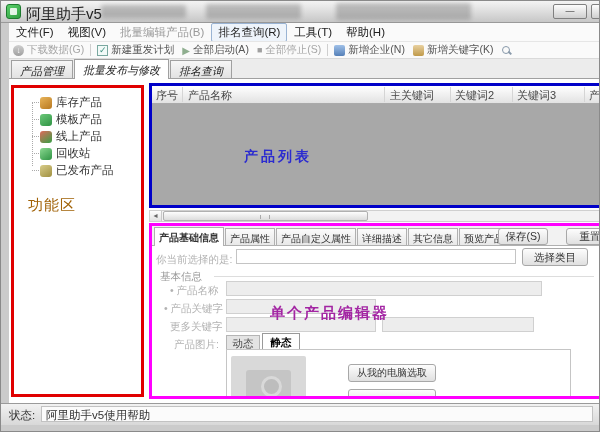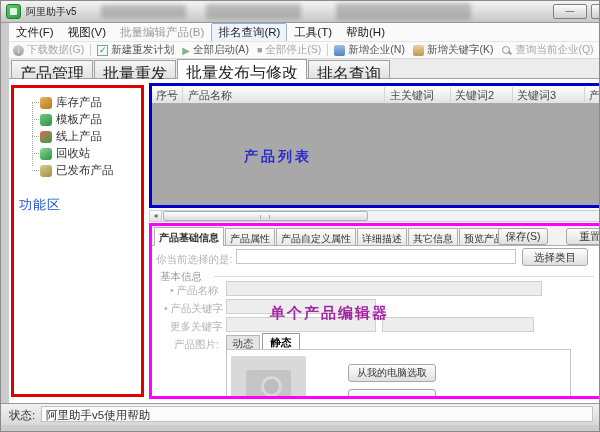--- a/index.html
+++ b/index.html
@@ -8,21 +8,21 @@
   .window { position:relative; width:600px; height:432px; background:#cbcbcb; overflow:hidden;
             border:1px solid #8a8a8a; }
 
   
   .titlebar { position:absolute; left:0; top:0; width:600px; height:22px;
               background:linear-gradient(#f4f4f4,#c7c7c7); border-bottom:1px solid #9a9a9a; }
   .app-icon { position:absolute; left:5px; top:3px; width:15px; height:15px; border-radius:3px;
               background:linear-gradient(145deg,#5ad06a,#2e9e40); border:1px solid #1d7a2e; }
   .app-icon::after { content:""; position:absolute; left:3px; top:3px; width:7px; height:7px;
               background:rgba(255,255,255,.85); border-radius:1px; }
-  .title-text { position:absolute; left:25px; top:4px; font-size:10px; color:#222; }
+  .title-text { position:absolute; left:25px; top:4px; font-size:15px; color:#222; }
   .blurpatch { position:absolute; background:rgba(110,110,110,.38); filter:blur(2px); border-radius:2px; }
   .bp1 { left:100px; top:4px; width:85px; height:13px; }
   .bp2 { left:205px; top:3px; width:95px; height:15px; }
   .bp3 { left:335px; top:2px; width:135px; height:17px; }
   .winbtn { position:absolute; top:3px; height:15px; border:1px solid #808080; border-radius:2px;
             background:linear-gradient(#fdfdfd,#cfcfcf); color:#444; font-size:9px;
             text-align:center; line-height:13px; }
   .btn-min { left:552px; width:34px; }
   .btn-max { left:590px; width:26px; }
 
@@ -52,43 +52,43 @@
   .ico-key  { width:11px; height:11px; border-radius:2px; background:linear-gradient(#e8d09f,#c09a4a); }
   .ico-mag  { position:relative; width:11px; height:11px; }
   .ico-mag::before { content:""; position:absolute; left:1px; top:1px; width:6px; height:6px;
                      border:1.5px solid #8899aa; border-radius:50%; }
   .ico-mag::after { content:""; position:absolute; left:7px; top:7px; width:4px; height:1.5px;
                     background:#8899aa; transform:rotate(45deg); }
 
   
   .maintabs { position:absolute; left:8px; top:58px; width:592px; height:20px; background:#ececec;
               border-bottom:1px solid #a0a0a0; display:flex; align-items:flex-end; padding-left:2px; }
-  .mtab { font-size:16px; color:#222; padding:3px 8px; margin-right:1px; height:18px;
+  .mtab { font-size:11px; color:#222; padding:3px 8px; margin-right:1px; height:18px;
           border:1px solid #a0a0a0; border-bottom:none; background:linear-gradient(#f6f6f6,#e2e2e2);
-          white-space:nowrap; }
+          white-space:nowrap;font-style:italic; }
   .mtab.active { background:#fff; height:20px; margin-bottom:-1px; }
 
   
   .content { position:absolute; left:8px; top:78px; width:592px; height:324px; background:#fff; }
 
   
   .sidebar { position:absolute; left:2px; top:6px; width:133px; height:312px;
              border:3px solid #e00000; background:#fff; }
   .tree { position:absolute; left:6px; top:6px; right:2px; }
   .tree-vline { position:absolute; left:12px; top:8px; height:64px; border-left:1px dotted #aaa; }
   .tree-item { position:relative; display:flex; align-items:center; height:17px; padding-left:20px;
                font-size:11.5px; color:#333; white-space:nowrap; }
   .tree-item::before { content:""; position:absolute; left:12px; top:8px; width:7px; border-top:1px dotted #aaa; }
   .tree-ico { flex:none; width:12px; height:12px; border-radius:3px; margin-right:4px; }
   .ti-1 { background:linear-gradient(145deg,#6cc87a,#2f9444); }
   .ti-2 { background:linear-gradient(145deg,#e8b45a,#b87820); }
   .ti-3 { background:linear-gradient(145deg,#e06a5a,#35a045); }
   .ti-4 { background:linear-gradient(145deg,#d8cc8a,#a09040); }
   .ti-5 { background:linear-gradient(145deg,#8ad890,#2f9444); }
-  .anno-red { position:absolute; left:5px; top:108px; font-size:13px; color:#1d4ed8; letter-spacing:1px; }
+  .anno-red { position:absolute; left:14px; top:108px; font-size:15px; color:#a16207; letter-spacing:1px; }
 
   
   .table-box { position:absolute; left:140px; top:4px; width:456px; height:125px;
                border:3px solid #0000c8; background:#a8a8a8; }
   .thead { position:relative; height:18px; background:linear-gradient(#ffffff,#e2e2e2);
            border-bottom:1px solid #aaa; font-size:11px; color:#444; }
   .th { position:absolute; top:2px; white-space:nowrap;text-align:right; }
   .thsep { position:absolute; top:1px; height:15px; width:1px; background:#d5d5d5; }
   .anno-blue { position:absolute; left:92px; top:62px; font-size:14px; font-weight:bold;
                color:#2b2bd0; letter-spacing:3px; }
@@ -196,32 +196,30 @@
     <span class="tbtn">
       <i class="ico ico-bldg"></i>
       <span>新增企业(N)</span>
     </span>
     <span class="tbtn">
       <i class="ico ico-key"></i>
       <span>新增关键字(K)</span>
     </span>
     <span class="tbtn disabled">
       <i class="ico ico-mag"></i>
-      <span>查询当前企业(Q)</span>
     </span>
     <span class="tbtn disabled">
       
       
     </span>
 
   </div>
 
   <div class="maintabs">
     <span class="mtab">产品管理</span>
-    <span class="mtab">批量重发</span>
     <span class="mtab active">批量发布与修改</span>
     <span class="mtab">排名查询</span>
   </div>
 
   <div class="content">
 
     <div class="sidebar">
       <div class="tree">
         <span class="tree-vline"></span>
         <div class="tree-item">

